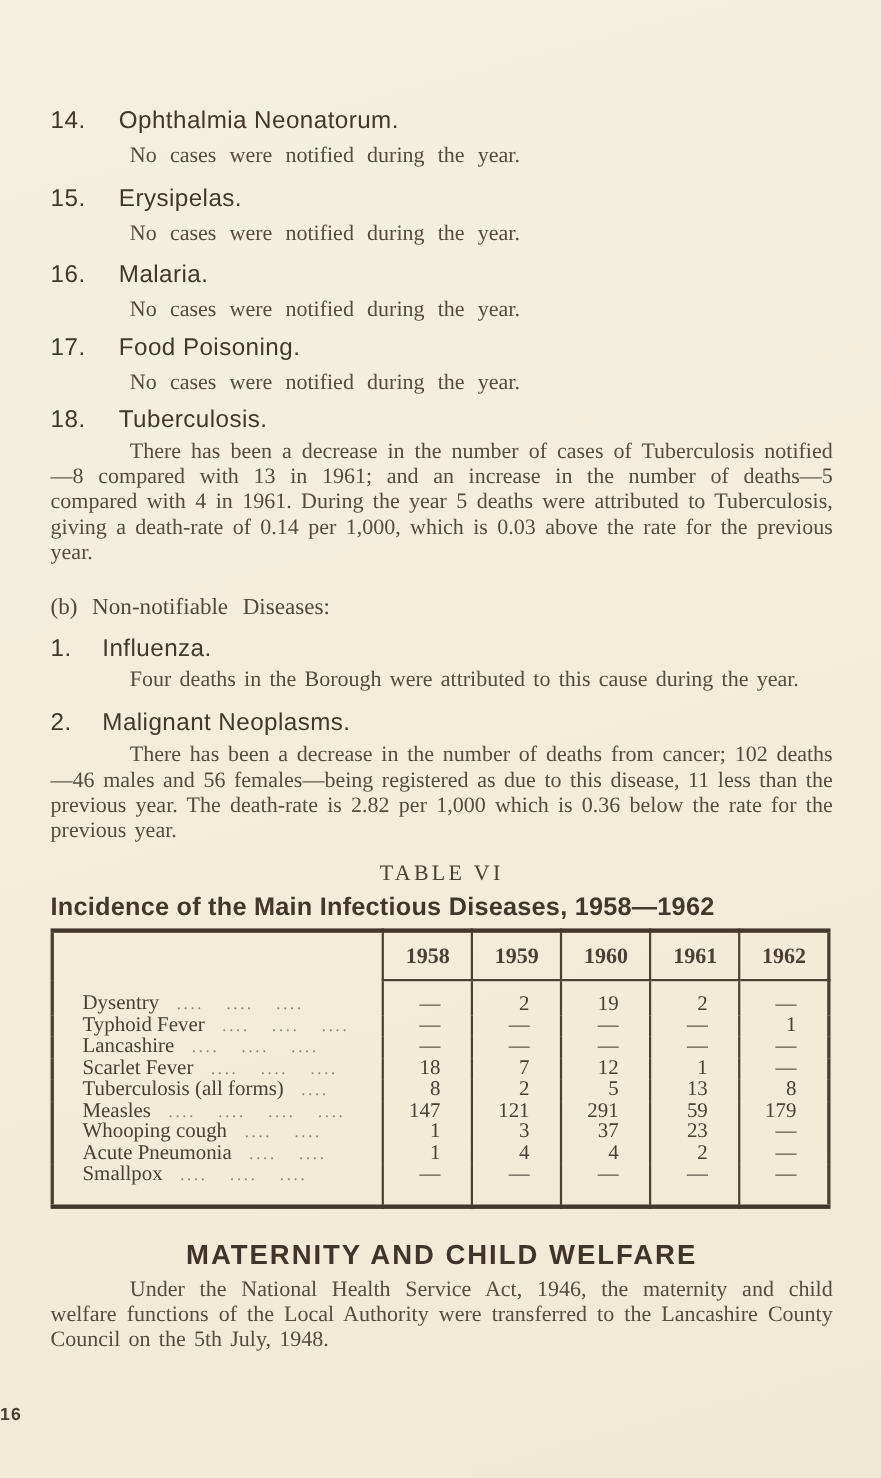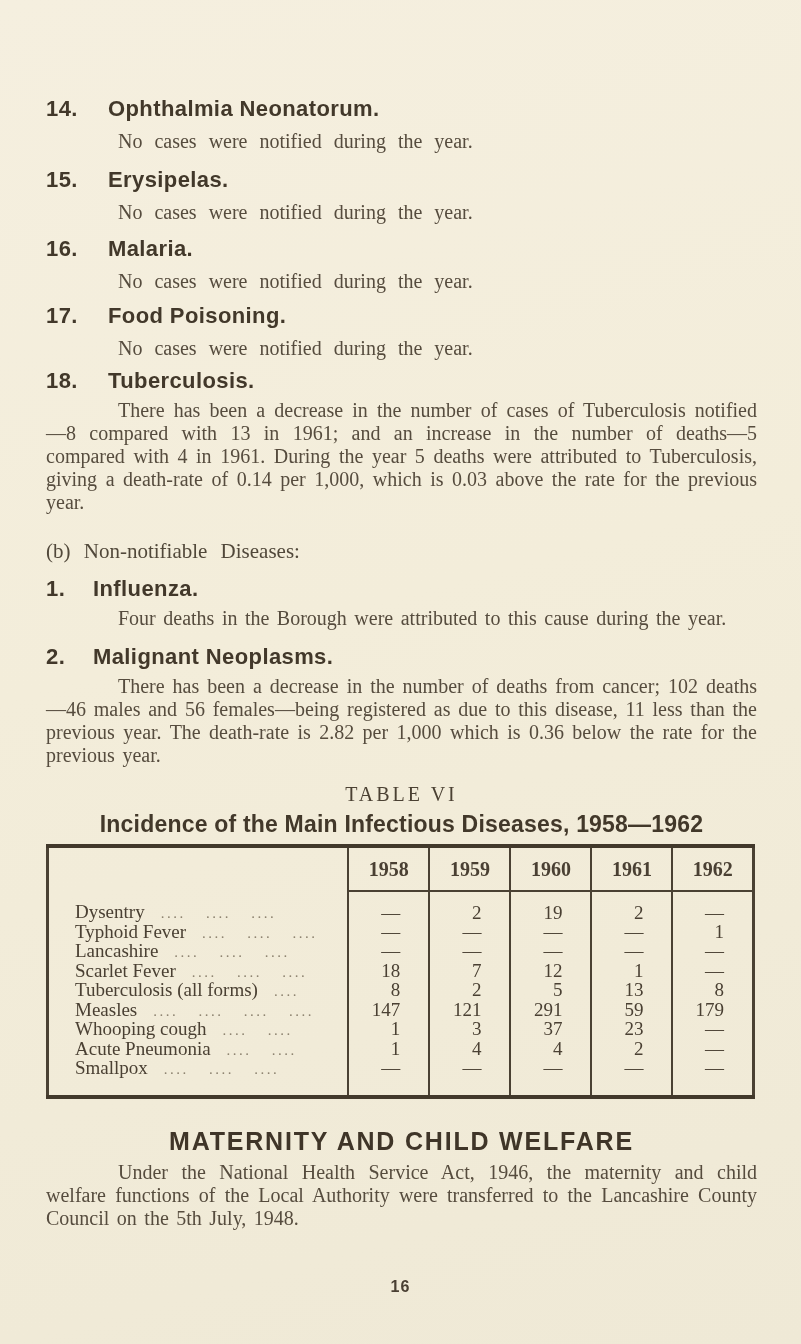--- a/index.html
+++ b/index.html
@@ -14,21 +14,21 @@
     background:linear-gradient(165deg,#f5efdf 0%,#f3edda 45%,#efe9d6 100%);
     color:#51483a;
     overflow:hidden;
   }
   .content{
     padding:96px 44px 0 46px;
   }
   
   .item-head{
     font-family:"Liberation Sans","DejaVu Sans",sans-serif;
-    font-weight:bold;
+    font-weight:normal;
     font-size:22px;line-height:26px;
     color:#42382a;
     letter-spacing:0.4px;
     display:flex;
   }
   .item-head .num{display:inline-block;width:62px;flex:none;}
   .item-head.narrow .num{width:47px;}
   
   .sub{
     font-size:20px;line-height:23px;
@@ -55,21 +55,21 @@
     color:#51483a;
   }
   .tbl-title{
     font-size:20px;line-height:24px;
     text-align:center;letter-spacing:3px;
     margin-top:15px;color:#4b4133;
   }
   .tbl-subtitle{
     font-family:"Liberation Sans","DejaVu Sans",sans-serif;
     font-weight:bold;font-size:23px;line-height:27px;
-    text-align:center;color:#42382a;
+    color:#42382a;
     margin-top:5px;letter-spacing:0.2px;
   }
   
   .tbl-wrap{margin-top:6px;}
   table.incidence{
     width:709px;
     border-collapse:collapse;
     table-layout:fixed;
     border-top:4px solid #42392b;
     border-bottom:4px solid #42392b;
@@ -105,21 +105,21 @@
   
   .welfare-head{
     font-family:"Liberation Sans","DejaVu Sans",sans-serif;
     font-weight:bold;font-size:25px;line-height:28px;
     text-align:center;letter-spacing:1.8px;
     color:#3f3528;margin-top:28px;
   }
   .welfare-para{margin-top:6px;}
   .page-num{
     position:absolute;left:0;top:1278px;width:801px;
-    text-align:center;
+    text-align:left;
     font-family:"Liberation Sans","DejaVu Sans",sans-serif;
     font-weight:bold;font-size:16px;color:#4a4033;
     letter-spacing:1px;
   }
 </style>
 </head>
 <body>
 
 <div class="page">
   <div class="content">

